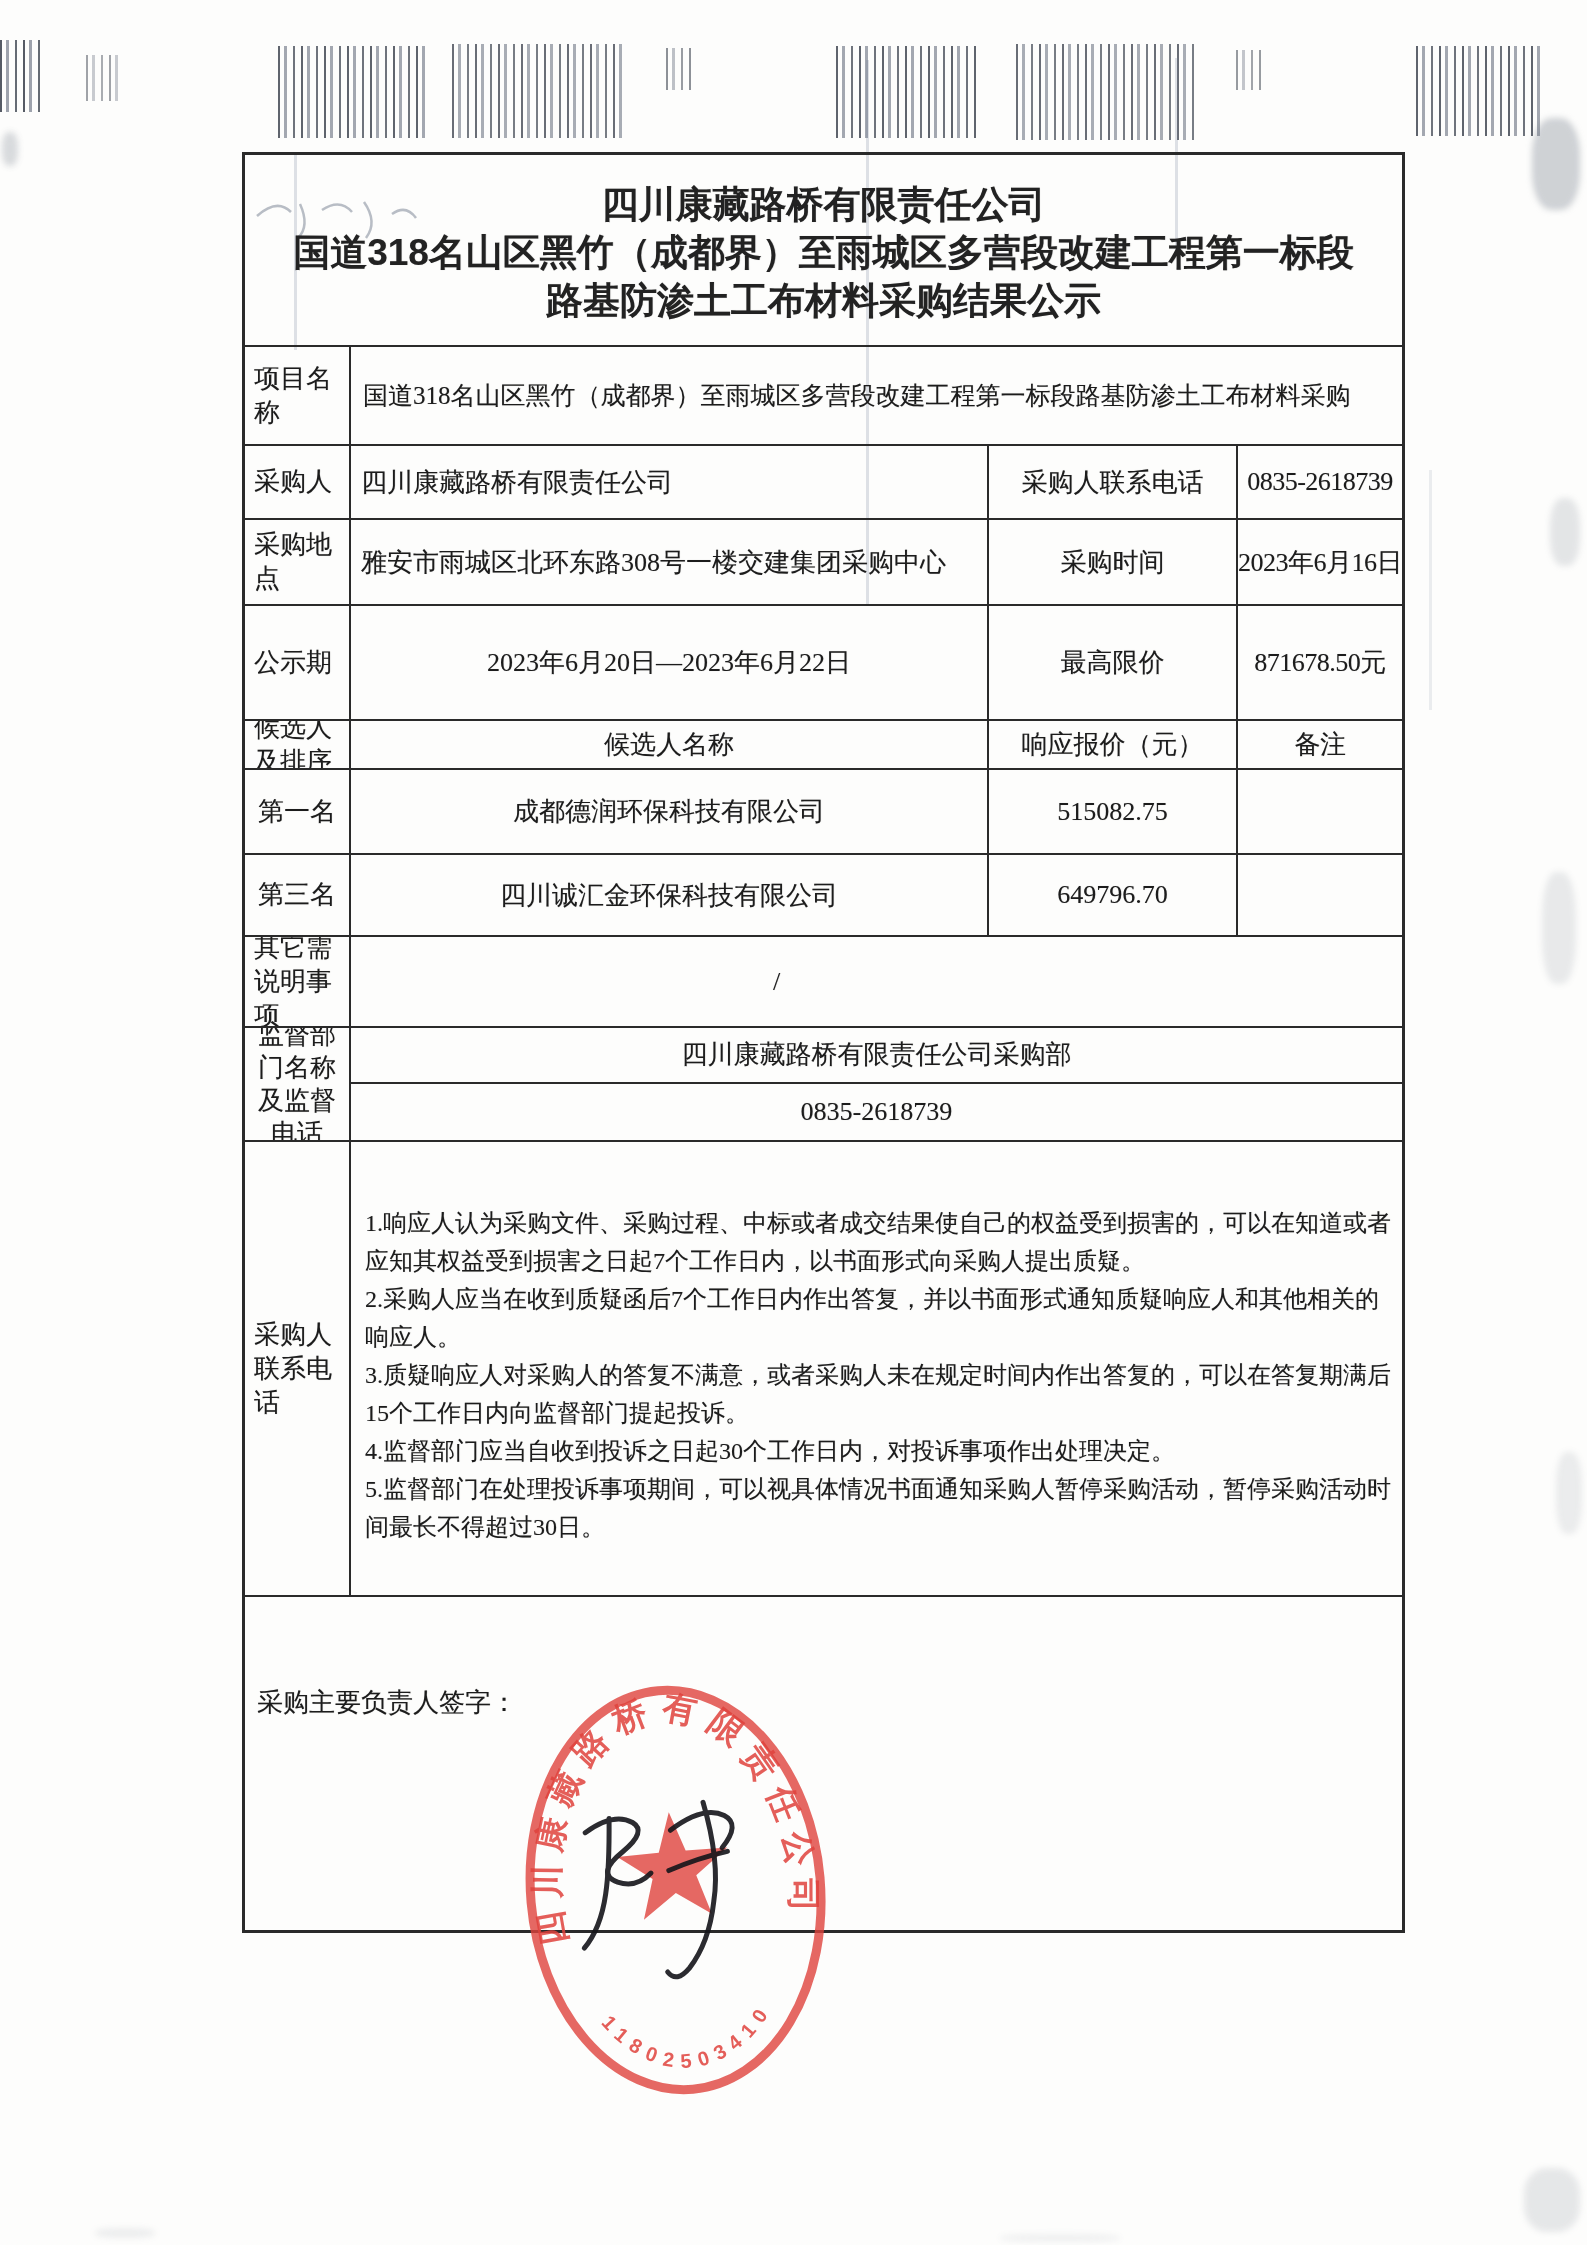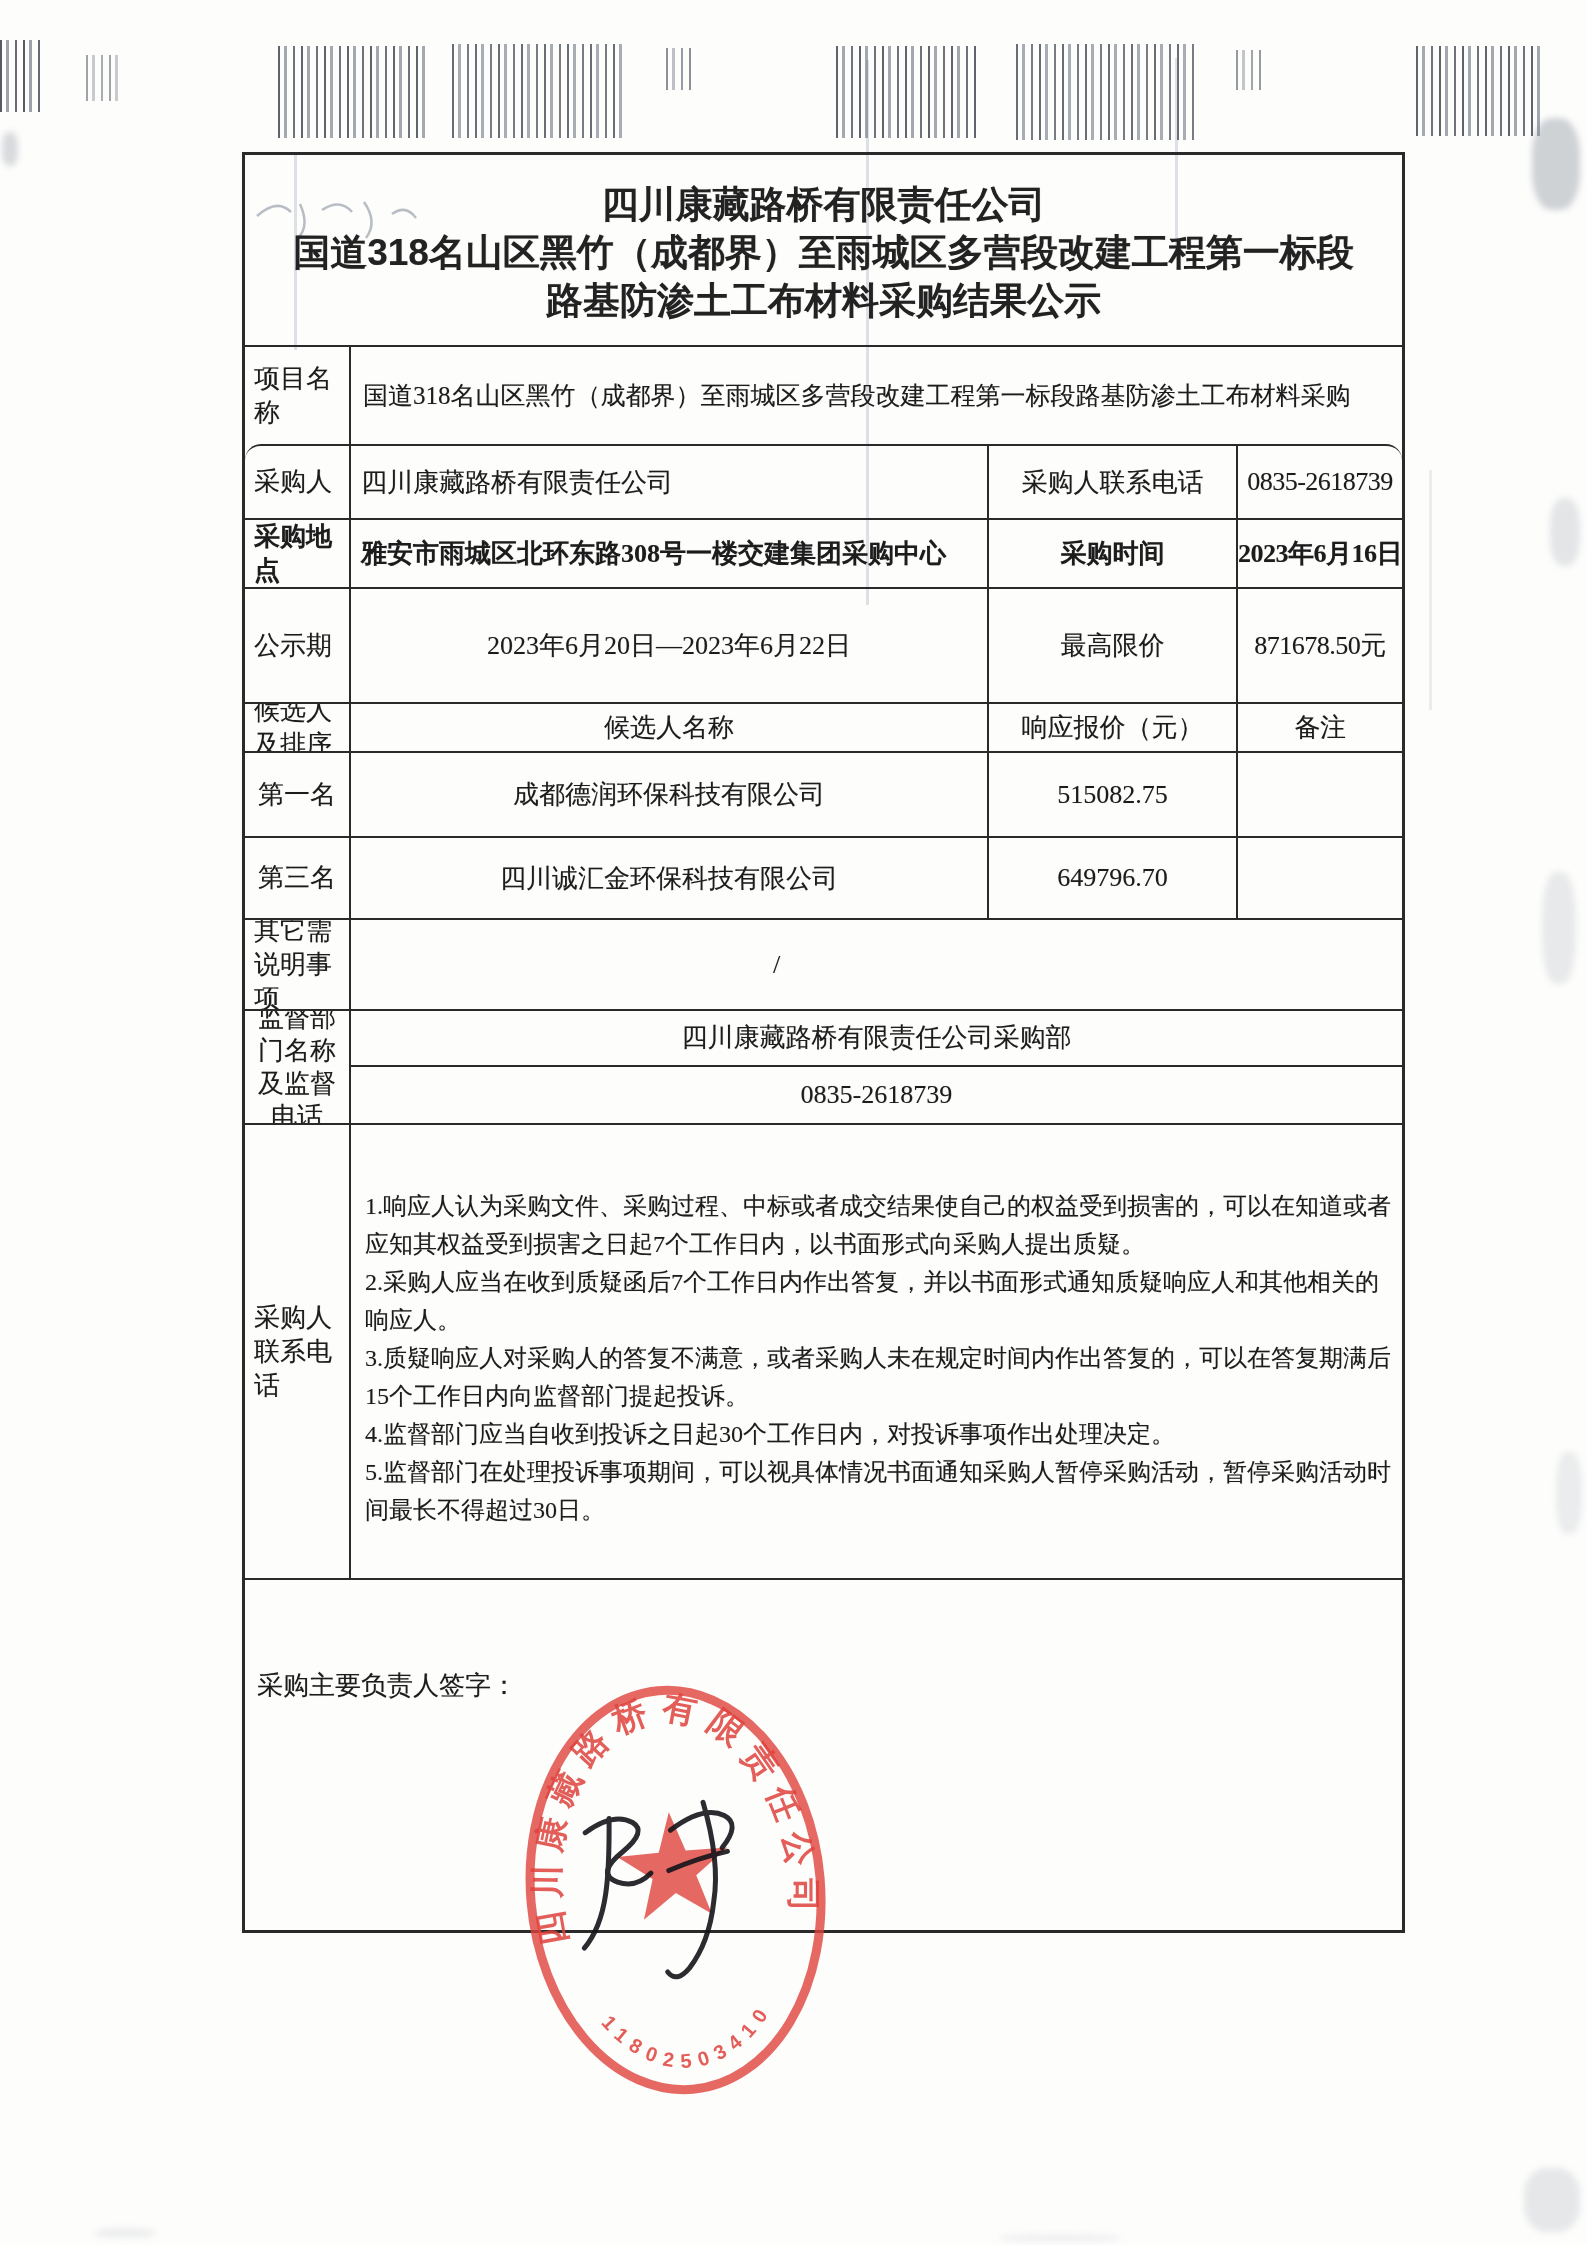--- a/index.html
+++ b/index.html
@@ -115,28 +115,28 @@
       <div>四川康藏路桥有限责任公司</div>
       <div>国道318名山区黑竹（成都界）至雨城区多营段改建工程第一标段</div>
       <div>路基防渗土工布材料采购结果公示</div>
     </div>
 
     <div class="row" style="height:99px;">
       <div class="cell c-label">项目名称</div>
       <div class="cell c-rest project-value">国道318名山区黑竹（成都界）至雨城区多营段改建工程第一标段路基防渗土工布材料采购</div>
     </div>
 
-    <div class="row" style="height:74px;border-radius:16px;">
+    <div class="row" style="height:74px;">
       <div class="cell c-label">采购人</div>
       <div class="cell c-main">四川康藏路桥有限责任公司</div>
       <div class="cell c-sub">采购人联系电话</div>
       <div class="cell c-last">0835-2618739</div>
     </div>
 
-    <div class="row" style="height:69px;font-weight:bold;">
+    <div class="row" style="height:86px;">
       <div class="cell c-label">采购地点</div>
       <div class="cell c-main">雅安市雨城区北环东路308号一楼交建集团采购中心</div>
       <div class="cell c-sub">采购时间</div>
       <div class="cell c-last">2023年6月16日</div>
     </div>
 
     <div class="row" style="height:115px;">
       <div class="cell c-label">公示期</div>
       <div class="cell c-main center">2023年6月20日—2023年6月22日</div>
       <div class="cell c-sub">最高限价</div>

